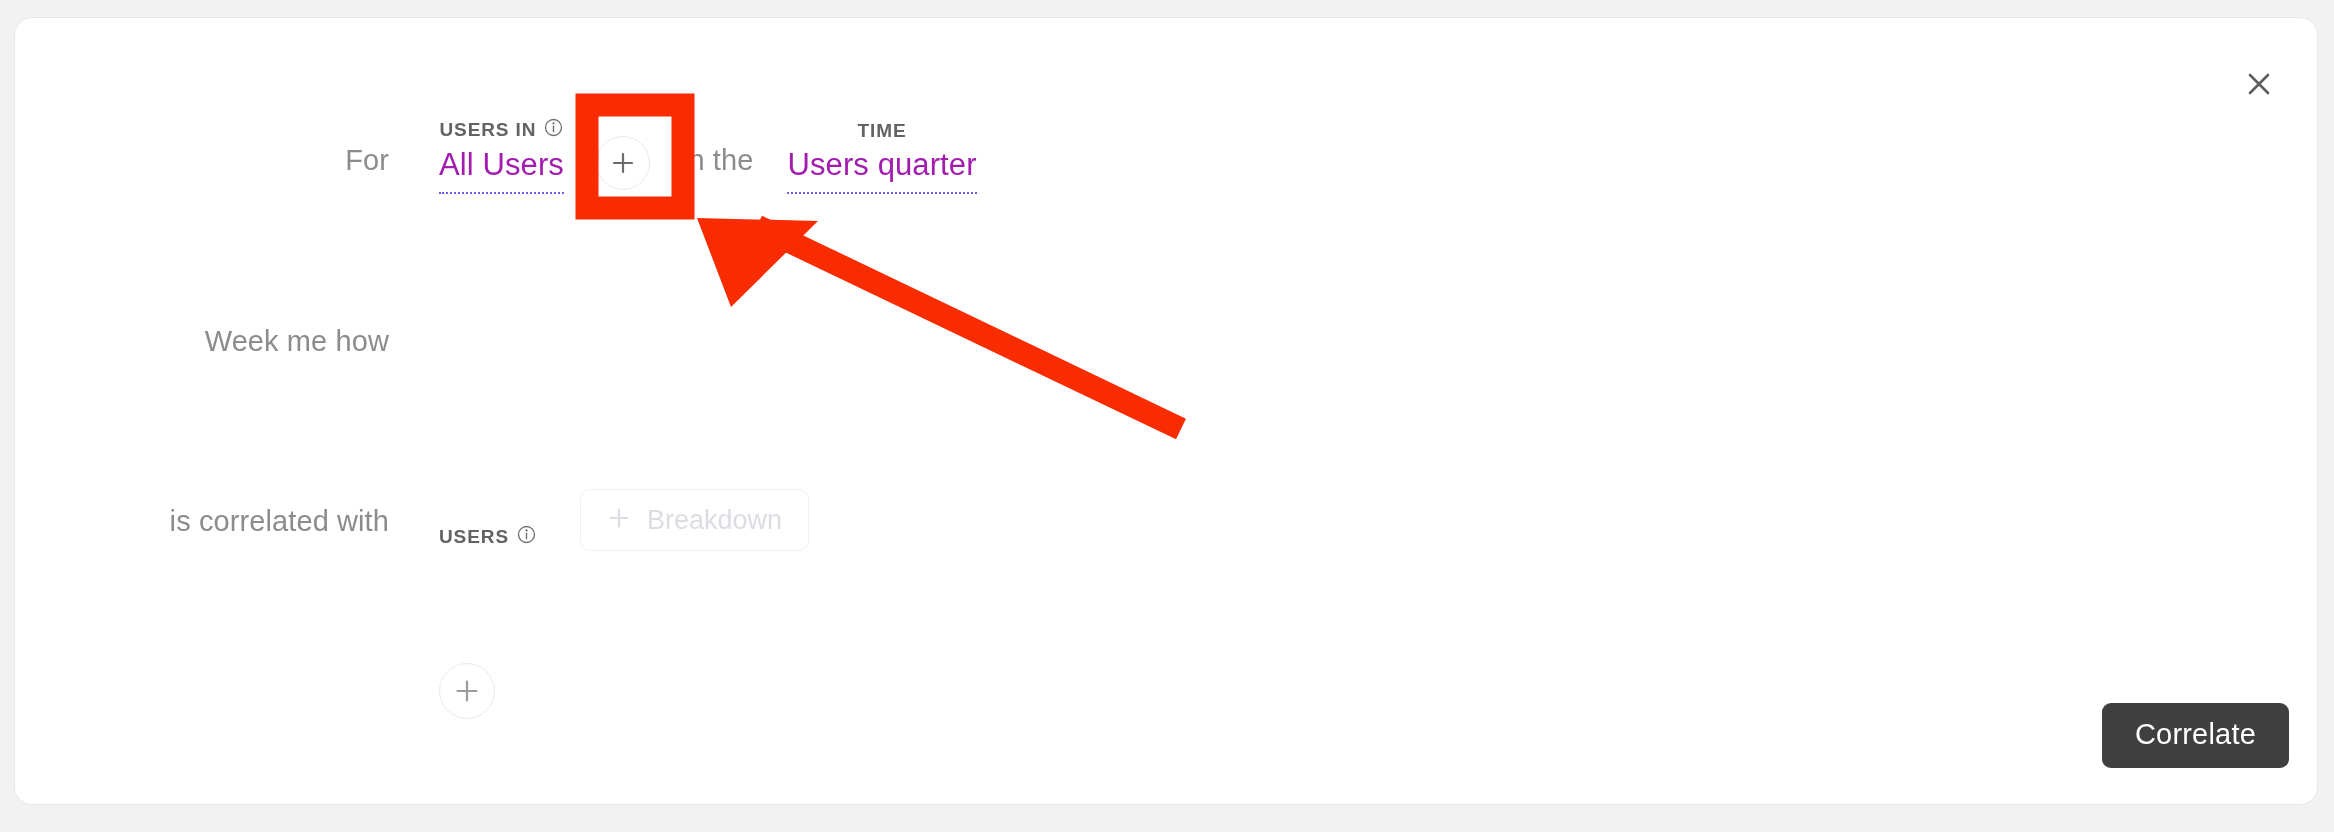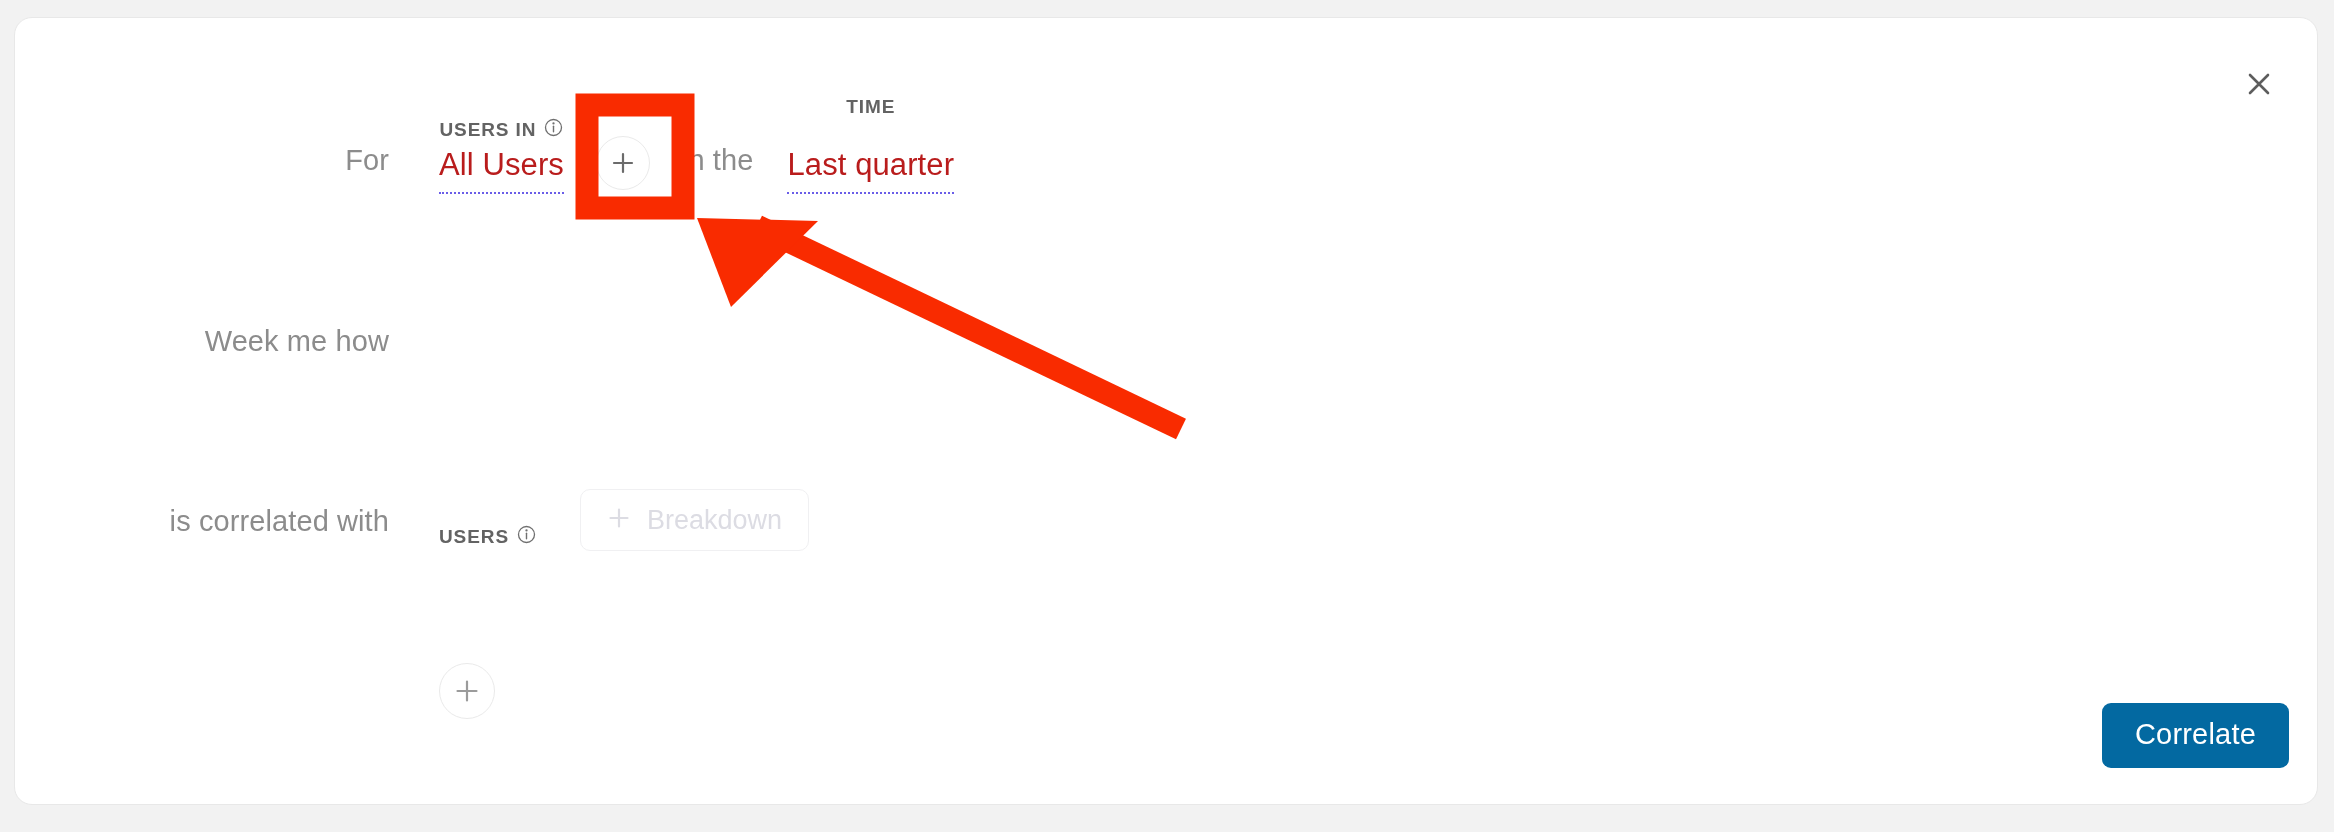--- a/index.html
+++ b/index.html
@@ -99,21 +99,21 @@
     color: #636363;
     font-size: 19px;
     font-weight: 700;
     letter-spacing: 0.9px;
     margin-bottom: 8px;
     line-height: 1;
   }
   .info-icon { display: block; }
 
   .field-value {
-    color: #b91c1c;
+    color: #a21caf;
     font-size: 31px;
     font-weight: 400;
     line-height: 1.12;
     white-space: nowrap;
     padding-bottom: 9px;
     border-bottom: 2px dotted #6a5de8;
     cursor: pointer;
     letter-spacing: 0.1px;
   }
 
@@ -143,21 +143,21 @@
   .inline-text {
     color: #8c8c8c;
     font-size: 29px;
     line-height: 1;
     padding-bottom: 19px;
     white-space: nowrap;
     margin-left: 32px;
     letter-spacing: 0.1px;
   }
 
-  #time-field { margin-left: 34px; gap: 24px; }
+  #time-field { margin-left: 34px; }
 
   
   #breakdown-btn {
     margin-left: 44px;
     margin-bottom: 4px;
     height: 62px;
     padding: 0 26px;
     display: flex;
     align-items: center;
     gap: 16px;
@@ -182,21 +182,21 @@
     top: 645px;
     width: 56px;
     height: 56px;
   }
 
   
   #correlate-btn {
     position: absolute;
     right: 28px;
     bottom: 36px;
-    background: #0369a1;
+    background: #404040;
     color: #ffffff;
     font-size: 29px;
     border: none;
     border-radius: 9px;
     padding: 17px 33px 19px 33px;
     cursor: pointer;
     font-family: "Liberation Sans", sans-serif;
     line-height: 1;
     letter-spacing: 0.2px;
   }
@@ -253,21 +253,21 @@
           </span>
         </div>
       </div>
 
       <span class="inline-text">in the</span>
 
       <div class="field" id="time-field">
         <div class="field-label">
           <span>TIME</span>
         </div>
-        <div class="field-value">Last quarter</div>
+        <div class="field-value">Users quarter</div>
       </div>
 
     </div>
   </div>
 
   <div class="row" id="row-goal">
     <div class="prefix-col">
       <span class="prefix">Week me how</span>
     </div>
   </div>

